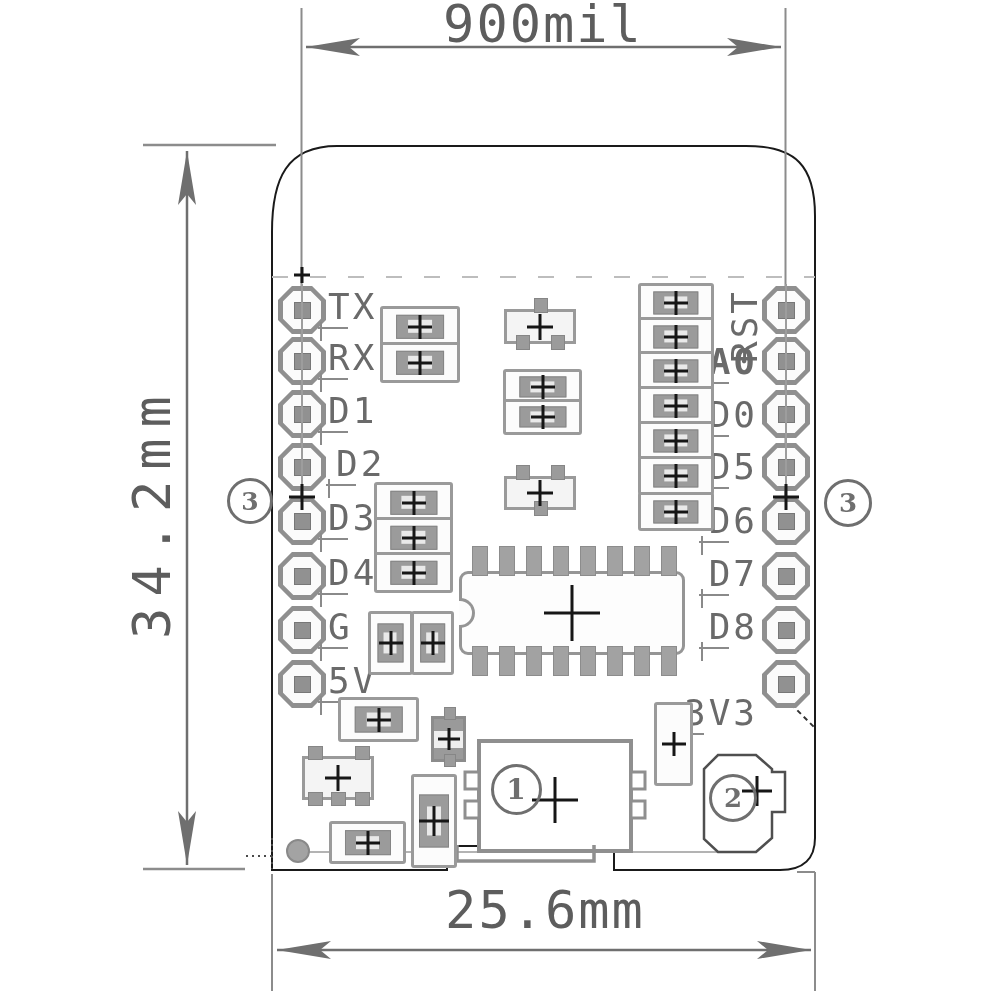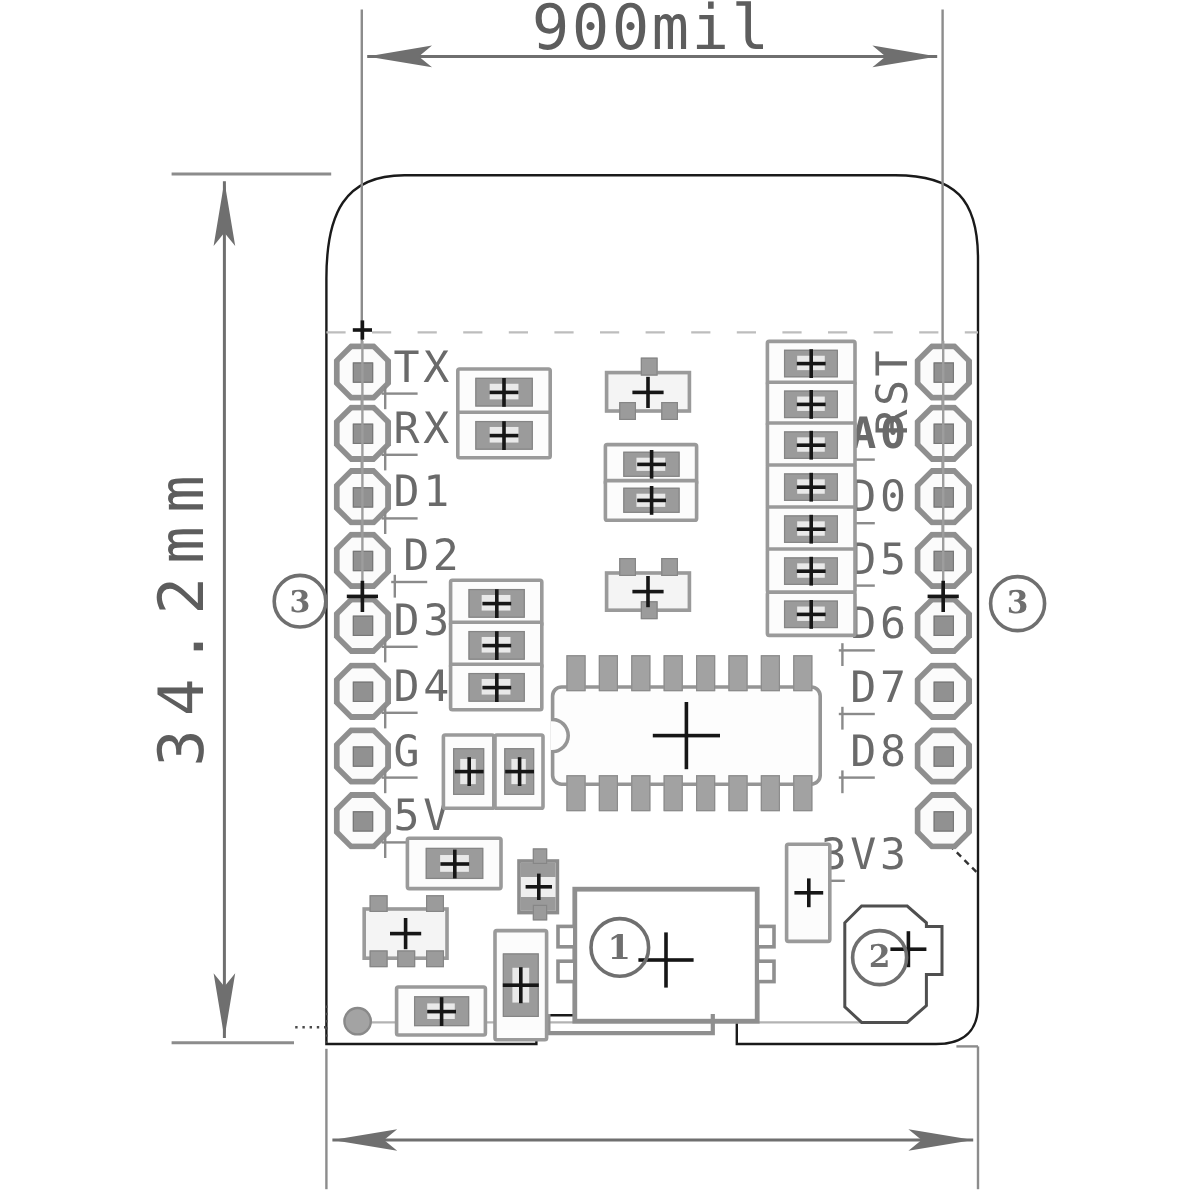--- a/index.html
+++ b/index.html
@@ -71,20 +71,21 @@
     <polygon points="306,47 360,38 349,47 360,56" fill="#6f6f6f"></polygon>
     <polygon points="781,47 727,38 738,47 727,56" fill="#6f6f6f"></polygon>
     <polygon points="187,151 178,205 187,194 196,205" fill="#6f6f6f"></polygon>
     <polygon points="187,865 178,811 187,822 196,811" fill="#6f6f6f"></polygon>
     <polygon points="277,950 331,941 320,950 331,959" fill="#6f6f6f"></polygon>
     <polygon points="811,950 757,941 768,950 757,959" fill="#6f6f6f"></polygon>
   </svg>
 
   <div class="dimtext" style="left:393px;top:-6px;width:300px;text-align:center">900mil</div>
   <div class="dimtext" style="left:2px;top:482px;width:300px;text-align:center;transform:rotate(-90deg);letter-spacing:11px">34.2mm</div>
+  <div class="dimtext" style="left:395px;top:880px;width:300px;text-align:center">25.6mm</div>
 
 <div class="pad" style="left: 278px; top: 286px; width: 48px; height: 48px;">
       <div class="pad-in">
         <div class="pad-sq"></div>
       </div>
     </div>
     <div class="pad" style="left: 278px; top: 337px; width: 48px; height: 48px;">
       <div class="pad-in">
         <div class="pad-sq"></div>
       </div>

